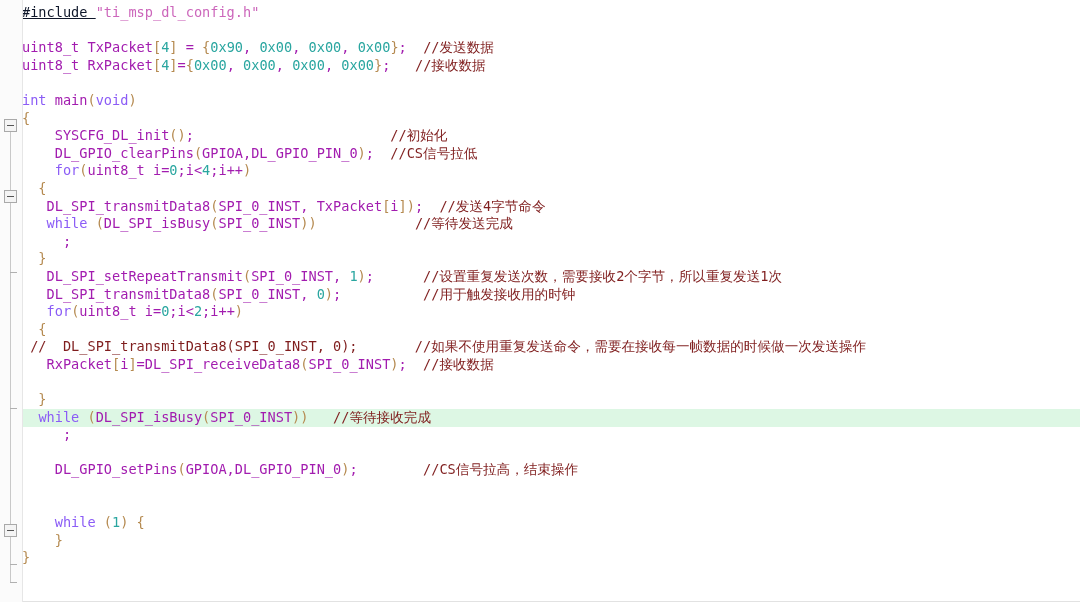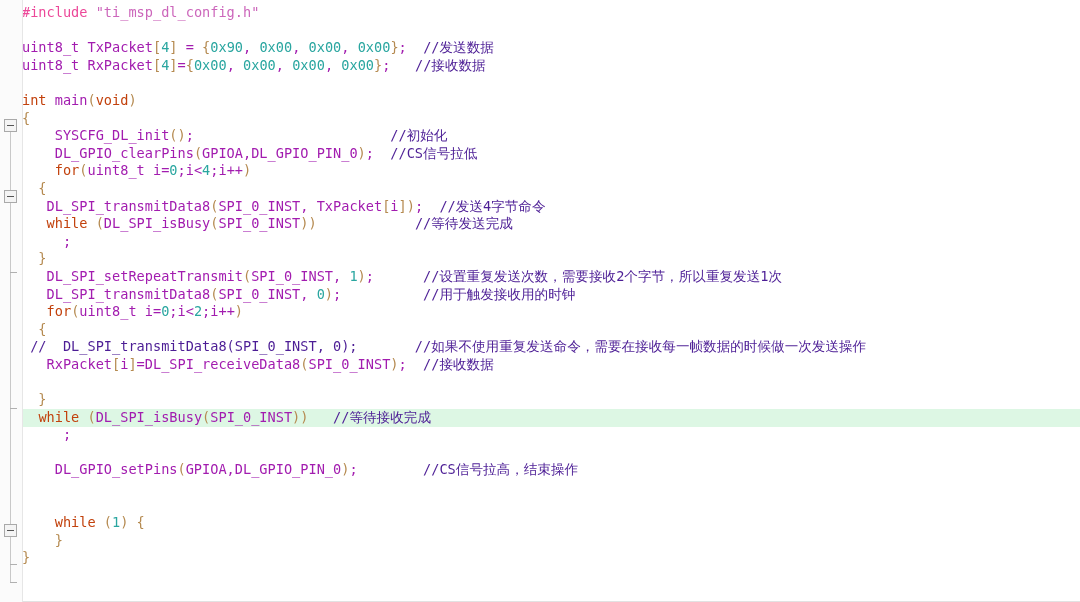--- a/index.html
+++ b/index.html
@@ -96,25 +96,25 @@
     color: #1b1b1b;
     letter-spacing: 0px;
   }
   .ln {
     display: block;
     height: 17.6px;
     white-space: pre;
   }
 
   
-  .t-pre   { color: #ec4899; }
+  .t-pre   { color: #0f172a; text-decoration: underline; }
   .t-str   { color: #cc66bb; }
-  .t-kw    { color: #c2410c; }
+  .t-kw    { color: #8b5cf6; }
   .t-num   { color: #2aa6a0; }
-  .t-cmt   { color: #4c1d95; }
+  .t-cmt   { color: #7f1d1d; }
   .t-punct { color: #b58a50; }
   .t-plain { color: #a21caf; }
 </style>
 </head>
 <body>
 
 <div id="editor">
 
   <div id="code-surface">
     <div id="highlight-layer">

